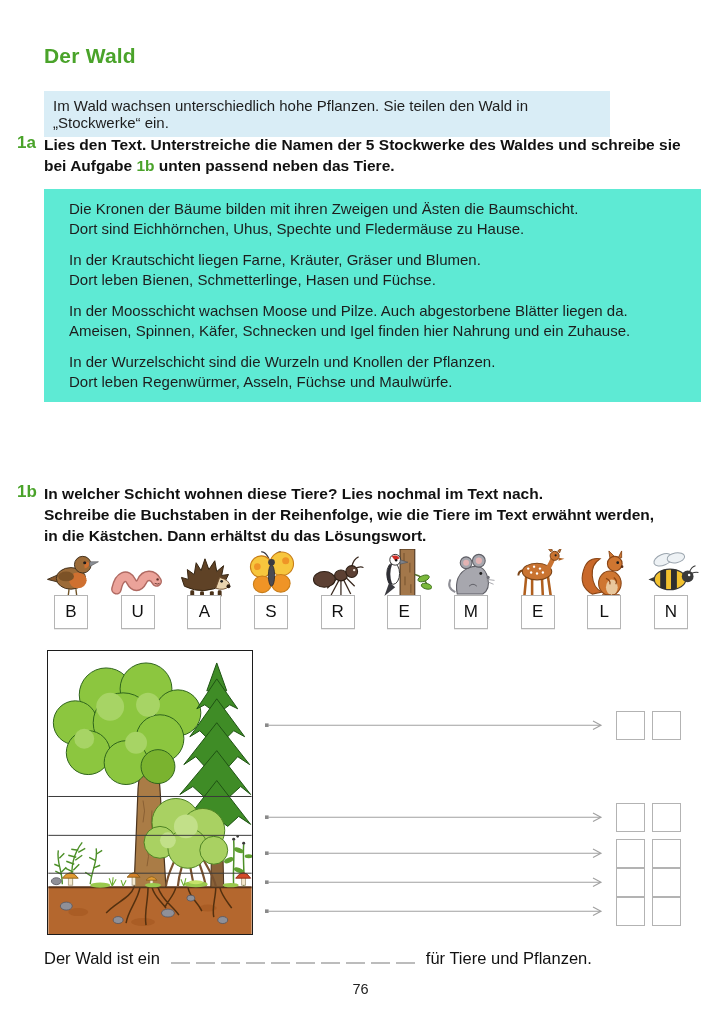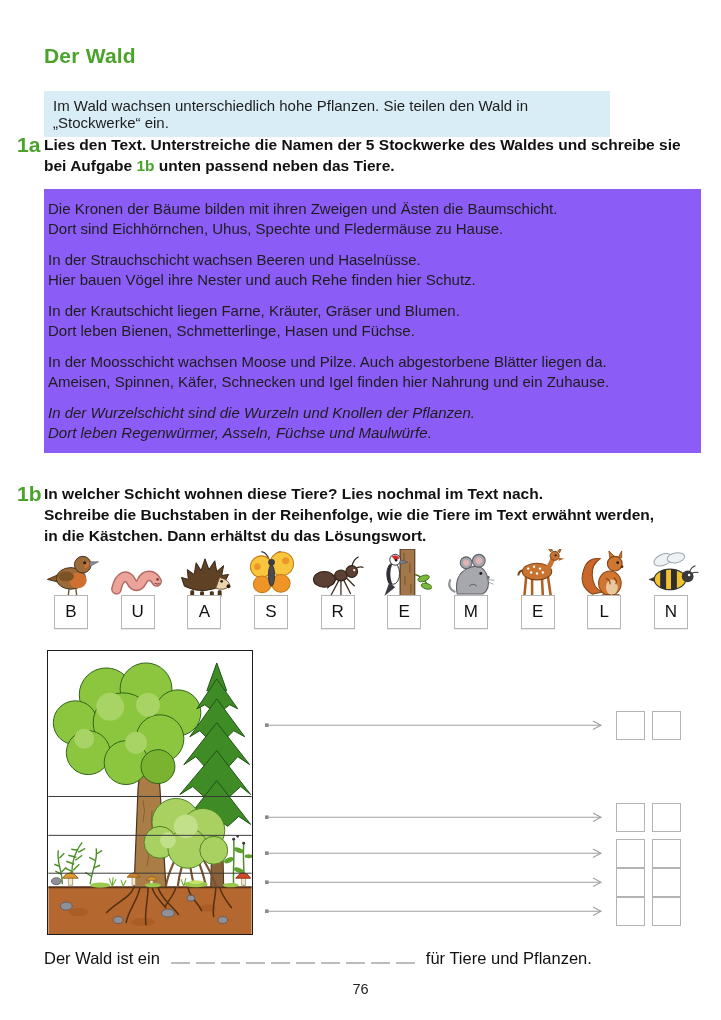--- a/index.html
+++ b/index.html
@@ -13,31 +13,31 @@
     font-size:21px; font-weight:bold; color:#4aa32a; letter-spacing:.2px;
   }
   .intro-box {
     position:absolute; left:44px; top:91px; width:566px;
     background:#d9edf6; padding:6px 9px; font-size:15px; color:#1d1d1d;
   }
   .task { position:absolute; left:44px; width:650px; font-size:15.5px; font-weight:bold; line-height:21px; color:#111; }
   .task-1a { top:134px; }
   .task-1b { top:483px; }
   .task-num {
-    position:absolute; font-size:21px; font-weight:bold; color:#4aa32a;
+    position:absolute; font-size:17px; font-weight:bold; color:#4aa32a;
   }
   .num-1a { left:17px; top:133px; }
   .num-1b { left:17px; top:482px; }
   .green-ref { color:#4aa32a; }
   .reading-box {
     position:absolute; left:44px; top:189px; width:657px;
-    background:#8b5cf6; padding:10px 4px; font-size:15px; line-height:20px; color:#1d1d1d;
+    background:#5eead4; padding:10px 25px; font-size:15px; line-height:20px; color:#1d1d1d;
   }
   .reading-box p { margin:0 0 11px 0; }
-  .reading-box p:last-child { margin-bottom:0;font-style:italic; }
+  .reading-box p:last-child { margin-bottom:0; }
 
   .animal-row {
     position:absolute; left:40px; top:549px; width:662px;
     display:flex; justify-content:space-between;
   }
   .animal-col { width:62px; display:flex; flex-direction:column; align-items:center; }
   .animal-col svg { width:56px; height:49px; display:block; }
   .letter-box {
     width:34px; height:34px; background:#fff; border:1.5px solid #b5b5b5;
     display:flex; align-items:center; justify-content:center;
@@ -81,21 +81,20 @@
 
   <div class="intro-box">
     <span>Im Wald wachsen unterschiedlich hohe Pflanzen. Sie teilen den Wald in „Stockwerke“ ein.</span>
   </div>
 
   <div class="task-num num-1a">1a</div>
   <div class="task task-1a"><span>Lies den Text. Unterstreiche die Namen der 5 Stockwerke des Waldes und schreibe sie bei Aufgabe </span><span class="green-ref">1b</span><span> unten passend neben das Tiere.</span></div>
 
   <div class="reading-box">
     <p><span>Die Kronen der Bäume bilden mit ihren Zweigen und Ästen die Baumschicht.</span><br><span>Dort sind Eichhörnchen, Uhus, Spechte und Fledermäuse zu Hause.</span></p>
-    <p><span>In der Strauchschicht wachsen Beeren und Haselnüsse.</span><br><span>Hier bauen Vögel ihre Nester und auch Rehe finden hier Schutz.</span></p>
     <p><span>In der Krautschicht liegen Farne, Kräuter, Gräser und Blumen.</span><br><span>Dort leben Bienen, Schmetterlinge, Hasen und Füchse.</span></p>
     <p><span>In der Moosschicht wachsen Moose und Pilze. Auch abgestorbene Blätter liegen da.</span><br><span>Ameisen, Spinnen, Käfer, Schnecken und Igel finden hier Nahrung und ein Zuhause.</span></p>
     <p><span>In der Wurzelschicht sind die Wurzeln und Knollen der Pflanzen.</span><br><span>Dort leben Regenwürmer, Asseln, Füchse und Maulwürfe.</span></p>
   </div>
 
   <div class="task-num num-1b">1b</div>
   <div class="task task-1b">
     <div>In welcher Schicht wohnen diese Tiere? Lies nochmal im Text nach.</div>
     <div>Schreibe die Buchstaben in der Reihenfolge, wie die Tiere im Text erwähnt werden,</div>
     <div>in die Kästchen. Dann erhältst du das Lösungswort.</div>

